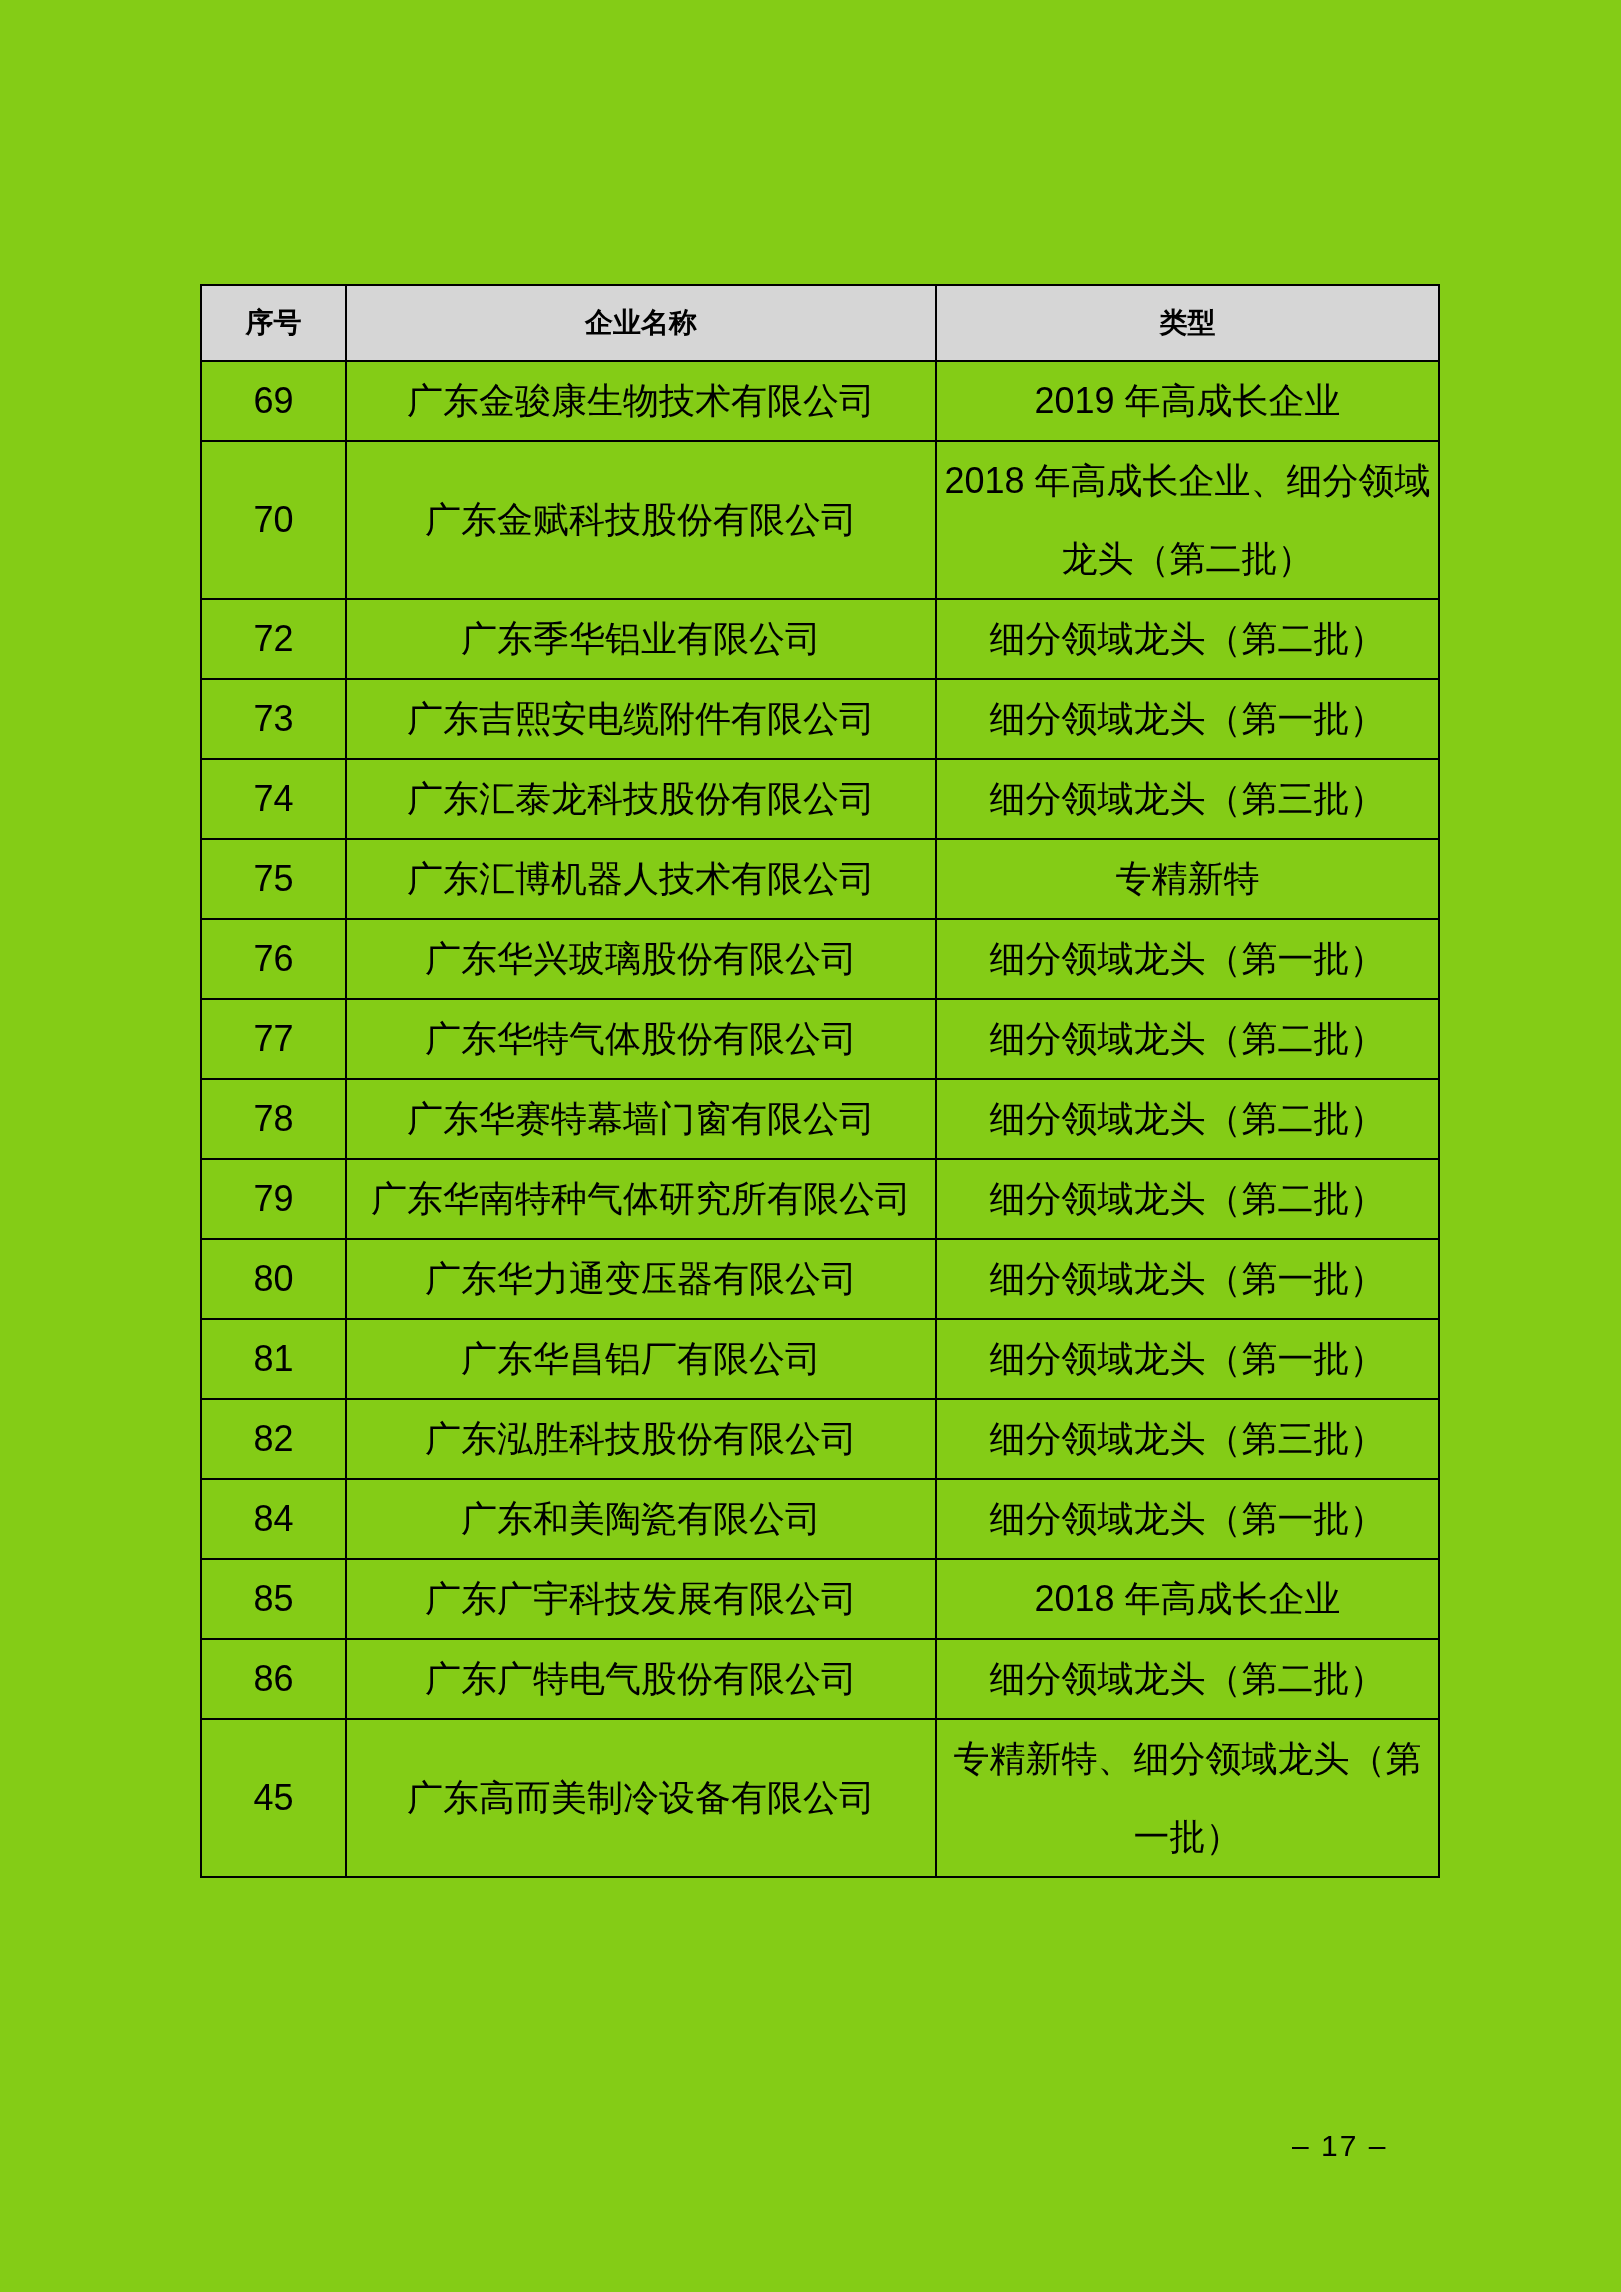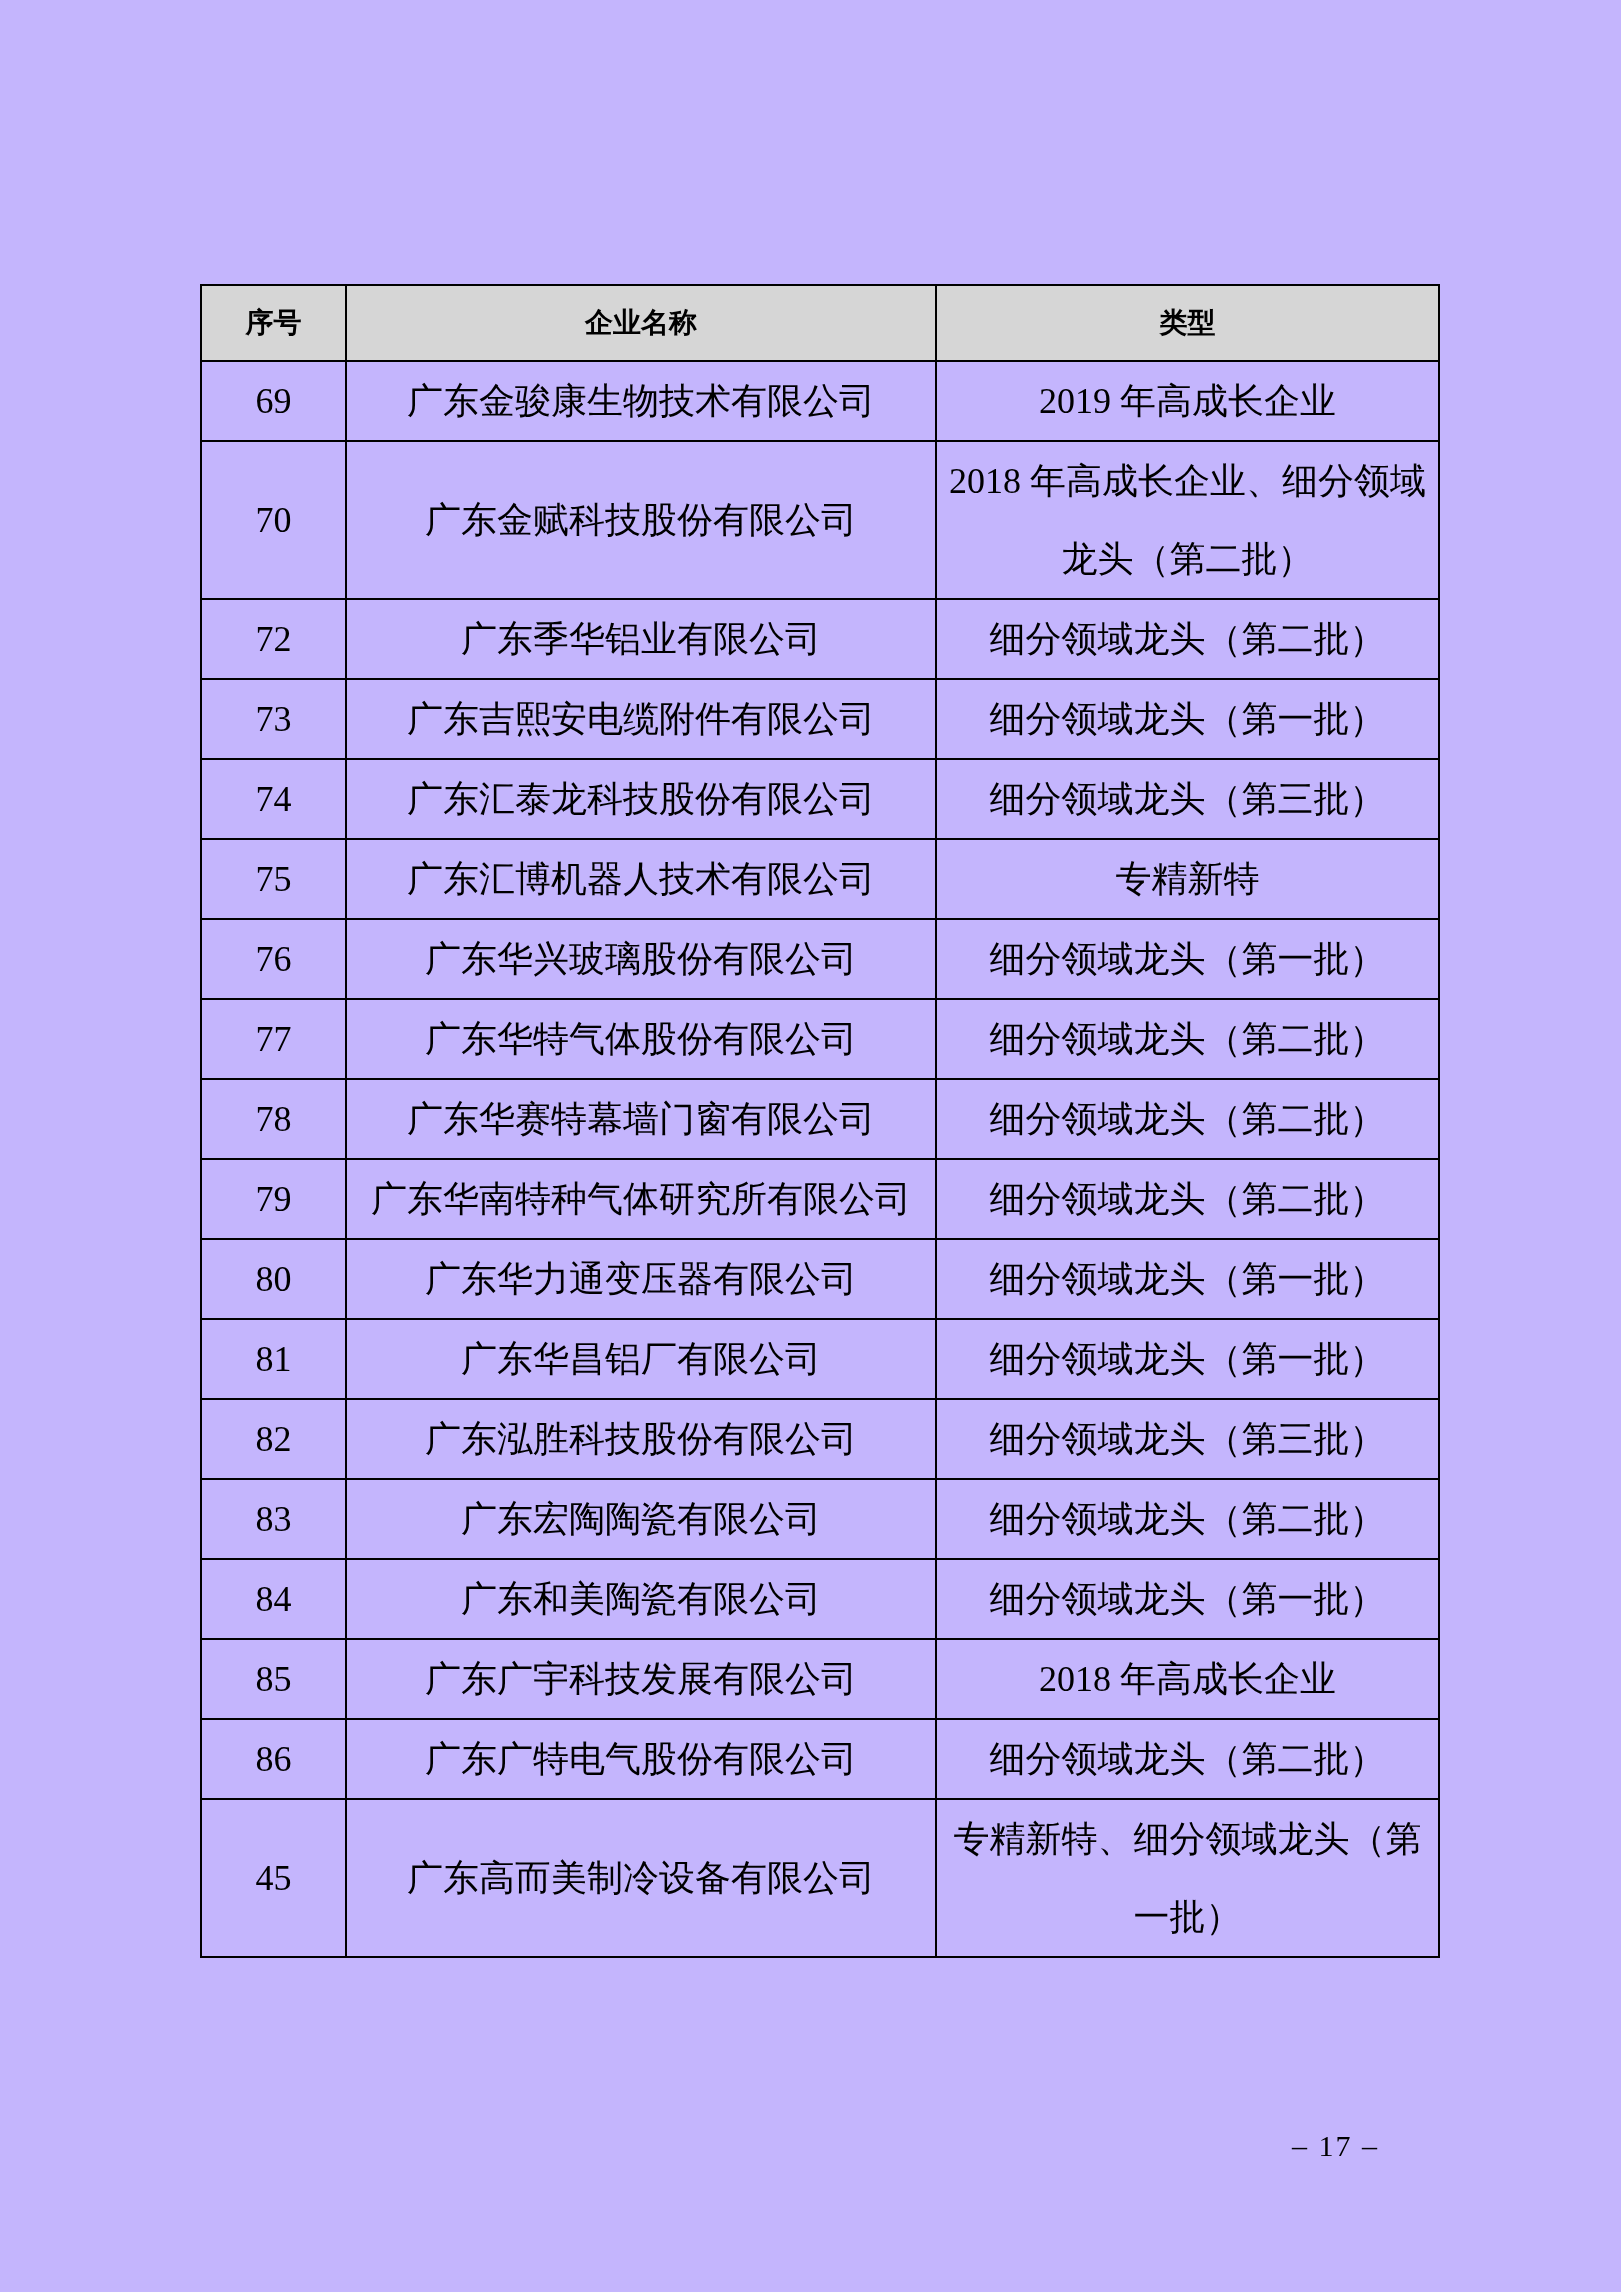--- a/index.html
+++ b/index.html
@@ -4,23 +4,23 @@
 <style>
   html, body {
     margin: 0;
     padding: 0;
     background: #ffffff;
   }
   .page {
     position: relative;
     width: 1621px;
     height: 2293px;
-    background: #c4b5fd;
+    background: #84cc16;
     color: #000000;
-    font-family: Liberation Serif, serif;
+    font-family: Liberation Sans, sans-serif;
     overflow: hidden;
   }
   table.company-table {
     position: absolute;
     left: 200px;
     top: 284px;
     width: 1238px;
     border-collapse: collapse;
     table-layout: fixed;
   }
@@ -138,25 +138,20 @@
           <td data-name="serial-cell">81</td>
           <td data-name="company-name-cell">广东华昌铝厂有限公司</td>
           <td data-name="type-cell">细分领域龙头（第一批）</td>
         </tr>
         <tr data-name="table-row">
           <td data-name="serial-cell">82</td>
           <td data-name="company-name-cell">广东泓胜科技股份有限公司</td>
           <td data-name="type-cell">细分领域龙头（第三批）</td>
         </tr>
         <tr data-name="table-row">
-          <td data-name="serial-cell">83</td>
-          <td data-name="company-name-cell">广东宏陶陶瓷有限公司</td>
-          <td data-name="type-cell">细分领域龙头（第二批）</td>
-        </tr>
-        <tr data-name="table-row">
           <td data-name="serial-cell">84</td>
           <td data-name="company-name-cell">广东和美陶瓷有限公司</td>
           <td data-name="type-cell">细分领域龙头（第一批）</td>
         </tr>
         <tr data-name="table-row">
           <td data-name="serial-cell">85</td>
           <td data-name="company-name-cell">广东广宇科技发展有限公司</td>
           <td data-name="type-cell">2018 年高成长企业</td>
         </tr>
         <tr data-name="table-row">

